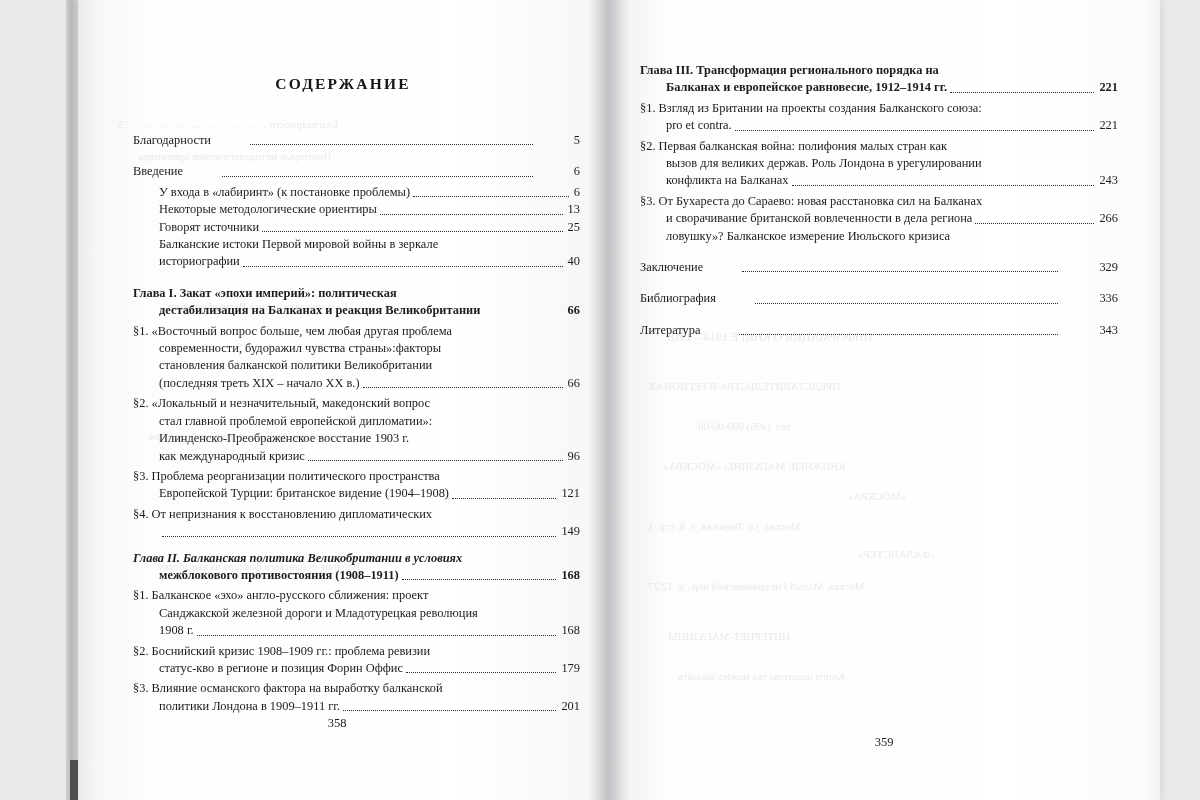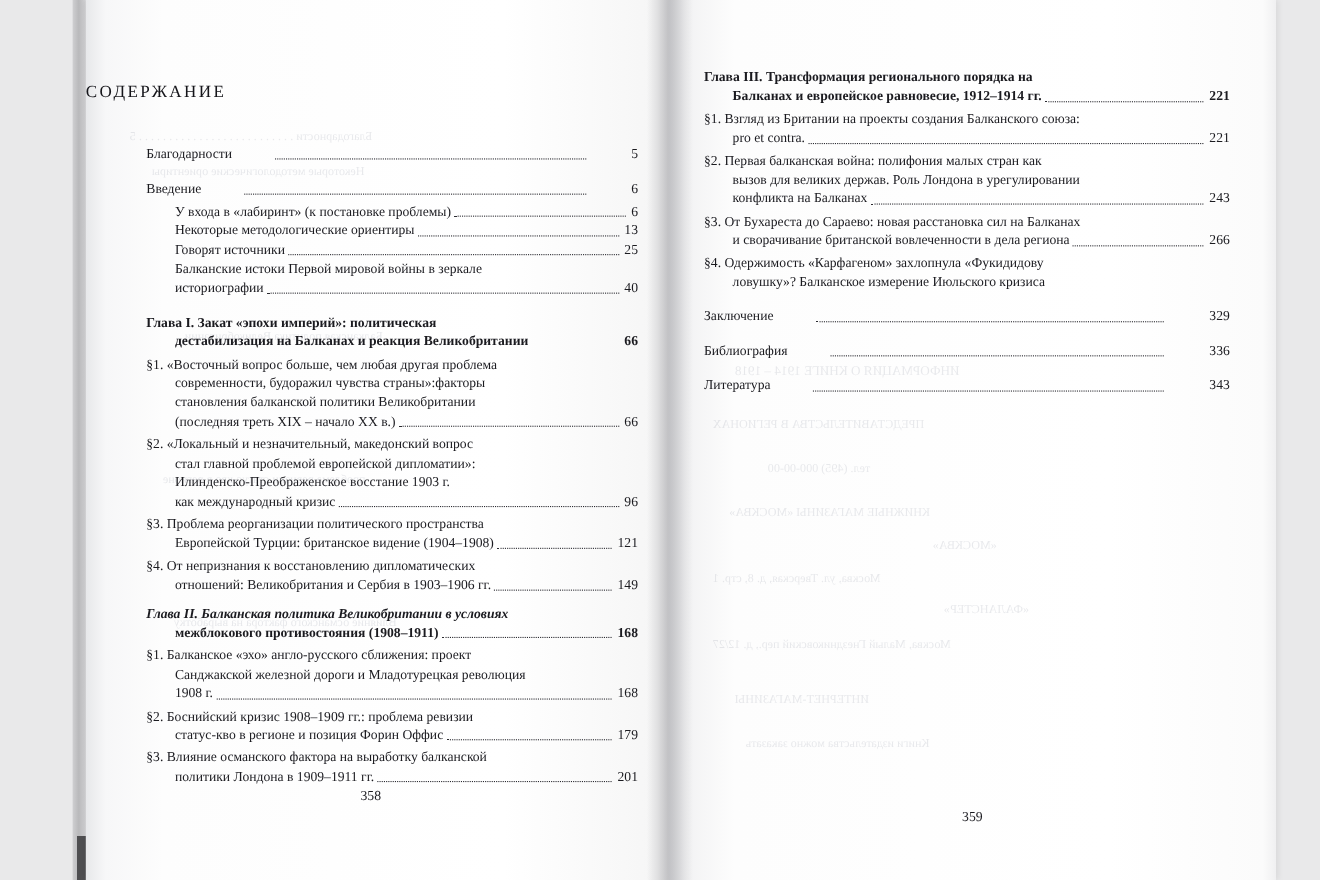--- a/index.html
+++ b/index.html
@@ -75,22 +75,22 @@
   .content {
     position: absolute;
     top: 0;
     left: 0;
     right: 0;
     bottom: 0;
     padding: 0;
   }
 
   .toc-title {
-    text-align: left;
-    font-weight: normal;
+    text-align: center;
+    font-weight: bold;
     font-size: 15.5px;
     letter-spacing: 2.2px;
     color: #15151a;
     margin: 0;
     padding: 75px 0 0 0;
   }
 
   .lines-left {
     position: absolute;
     left: 55px;
@@ -264,21 +264,20 @@
             <span class="etext">Европейской Турции: британское видение (1904–1908)</span>
             <span class="dots"></span>
             <span class="pnum">121</span>
           </div>
           <div class="entry gap-sm">
             <span class="etext">§4. От непризнания к восстановлению дипломатических</span>
             <span class="dots nodots"></span>
             <span class="pnum"></span>
           </div>
           <div class="entry tight indent1">
-            <span class="etext">отношений: Великобритания и Сербия в 1903–1906 гг.</span>
             <span class="dots"></span>
             <span class="pnum">149</span>
           </div>
           <div class="entry bold gap-md">
             <span class="etext">Глава II. Балканская политика Великобритании в условиях</span>
             <span class="dots nodots"></span>
             <span class="pnum"></span>
           </div>
           <div class="entry bold tight indent1">
             <span class="etext">межблокового противостояния (1908–1911)</span>
@@ -379,25 +378,20 @@
           <div class="entry gap-sm">
             <span class="etext">§3. От Бухареста до Сараево: новая расстановка сил на Балканах</span>
             <span class="dots nodots"></span>
             <span class="pnum"></span>
           </div>
           <div class="entry tight indent1">
             <span class="etext">и сворачивание британской вовлеченности в дела региона</span>
             <span class="dots"></span>
             <span class="pnum">266</span>
           </div>
-          <div class="entry gap-sm">
-            <span class="etext">§4. Одержимость «Карфагеном» захлопнула «Фукидидову</span>
-            <span class="dots nodots"></span>
-            <span class="pnum"></span>
-          </div>
           <div class="entry tight indent1">
             <span class="etext">ловушку»? Балканское измерение Июльского кризиса</span>
             <span class="dots nodots"></span>
             <span class="pnum"></span>
           </div>
           <div class="entry gap-lg">
             <span class="etext">Заключение</span>
             <span class="dots"></span>
             <span class="pnum">329</span>
           </div>

